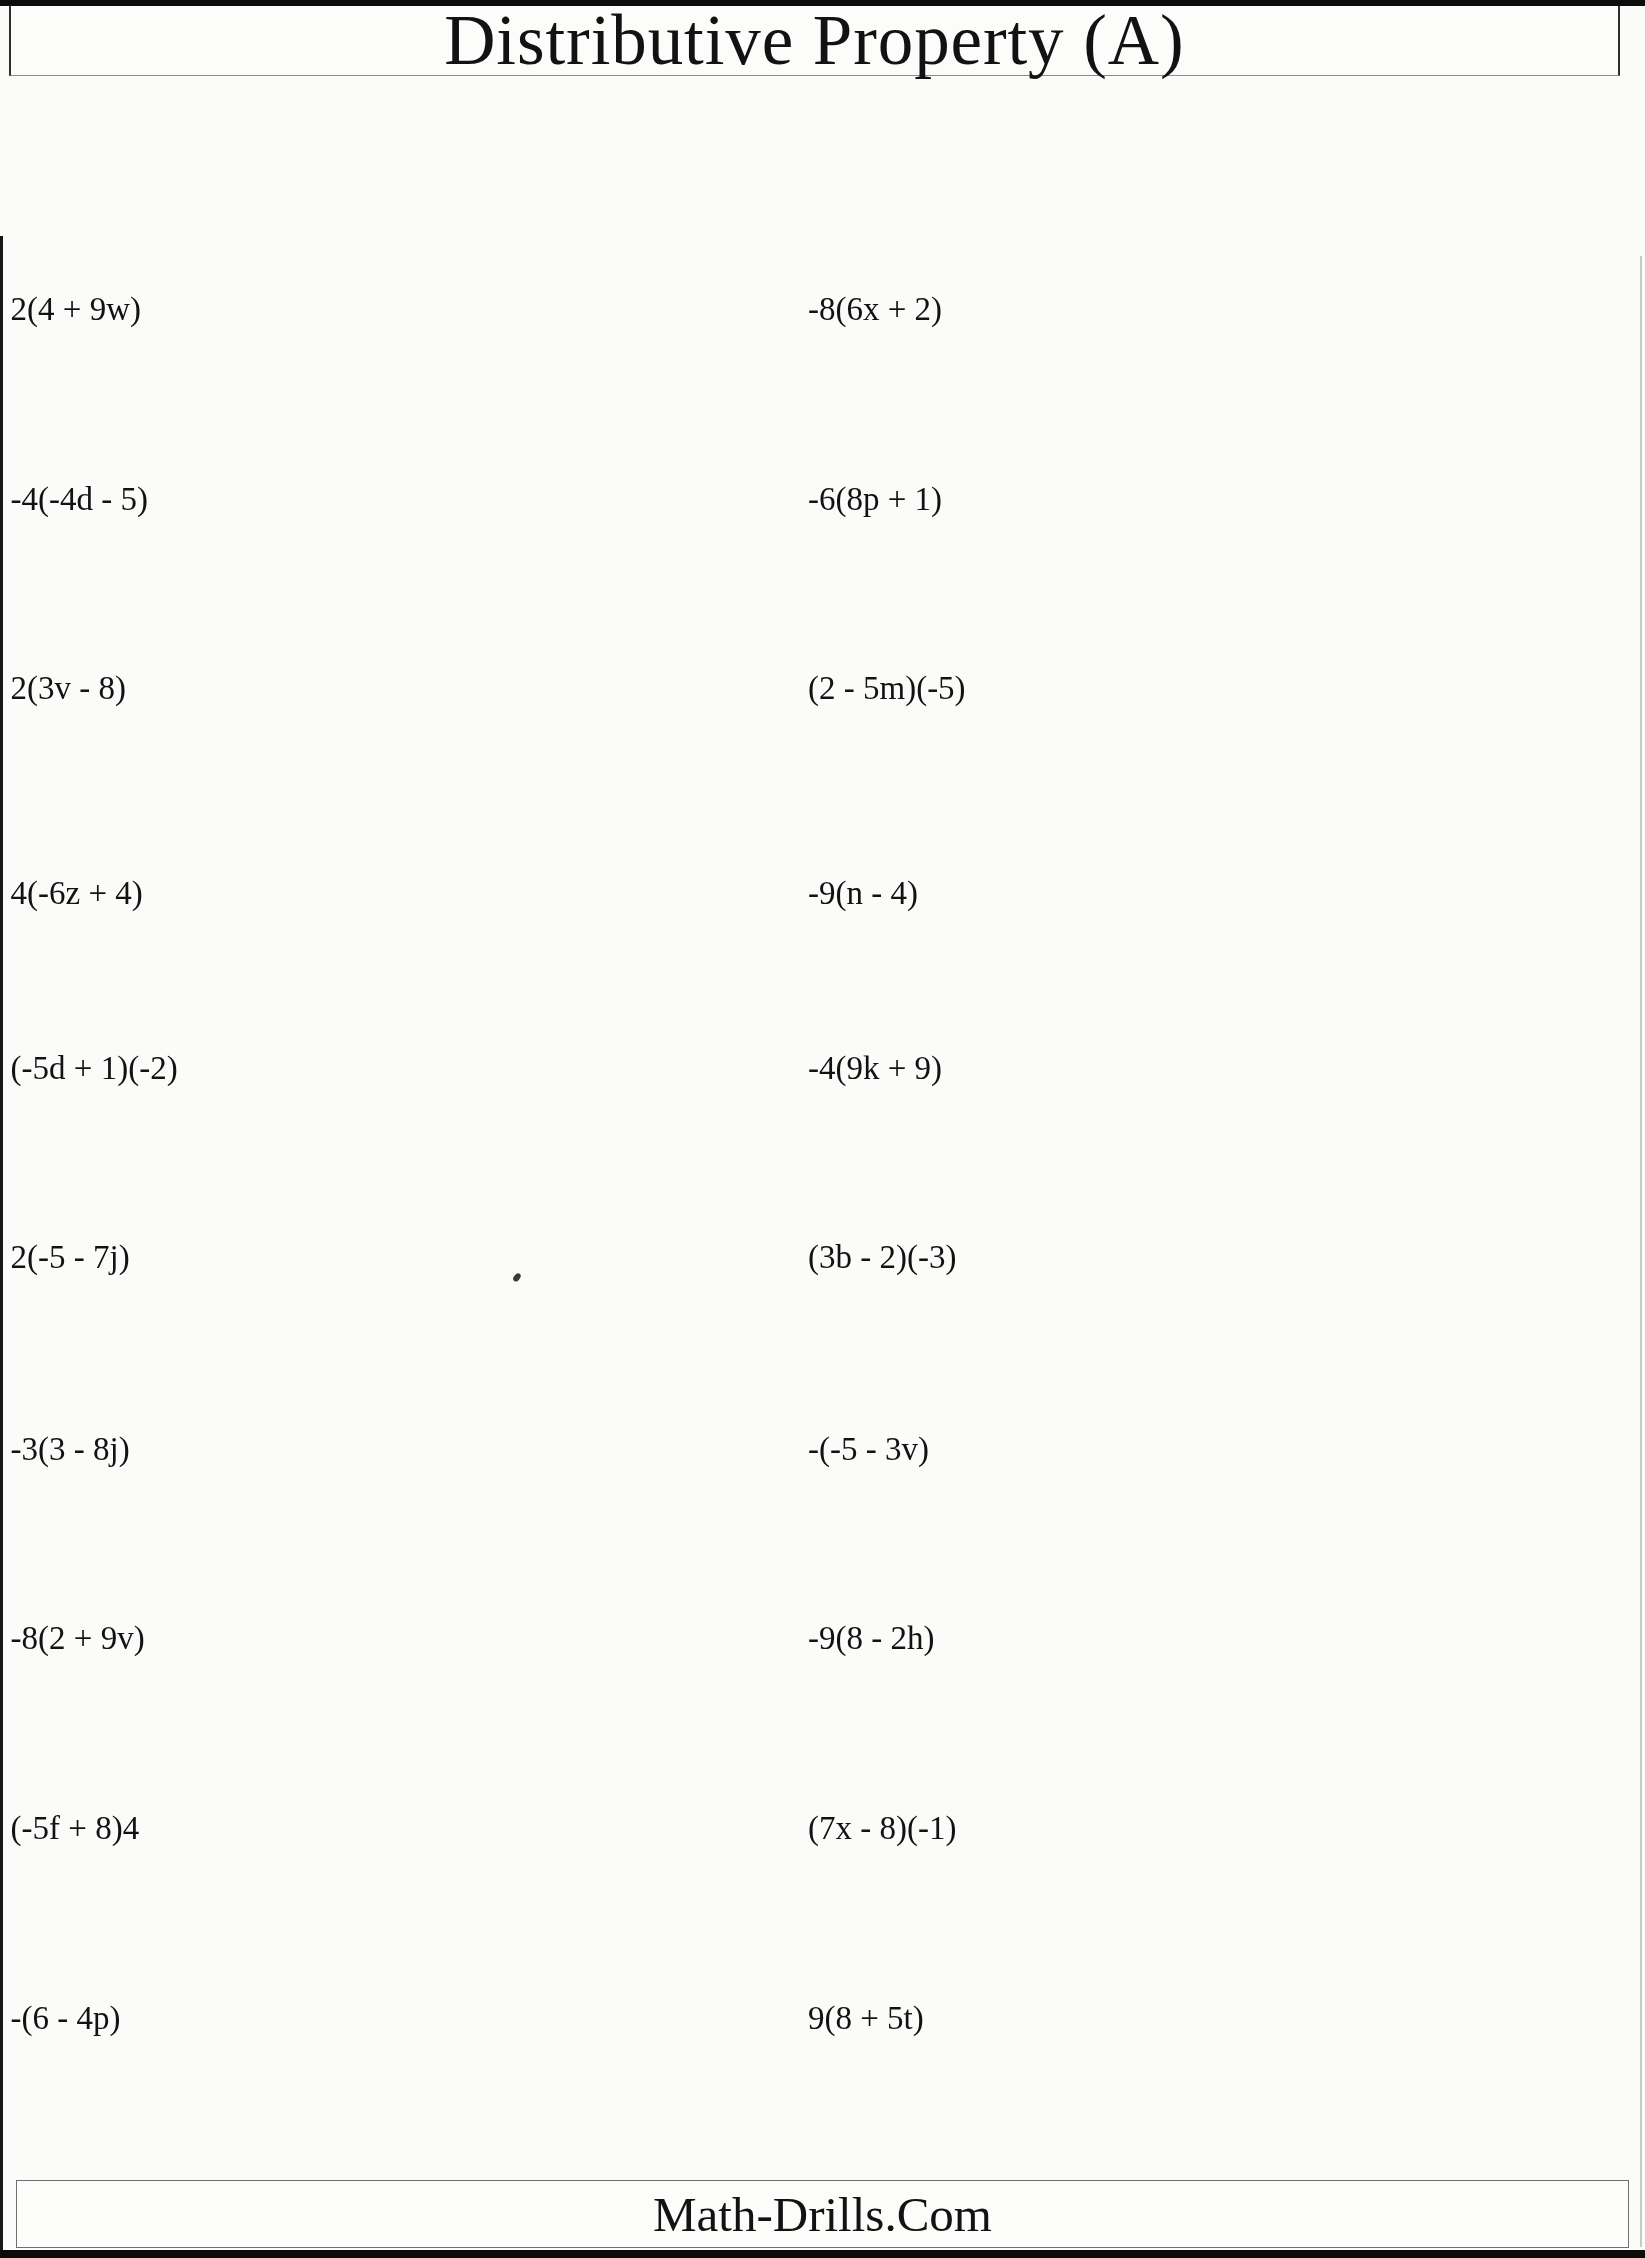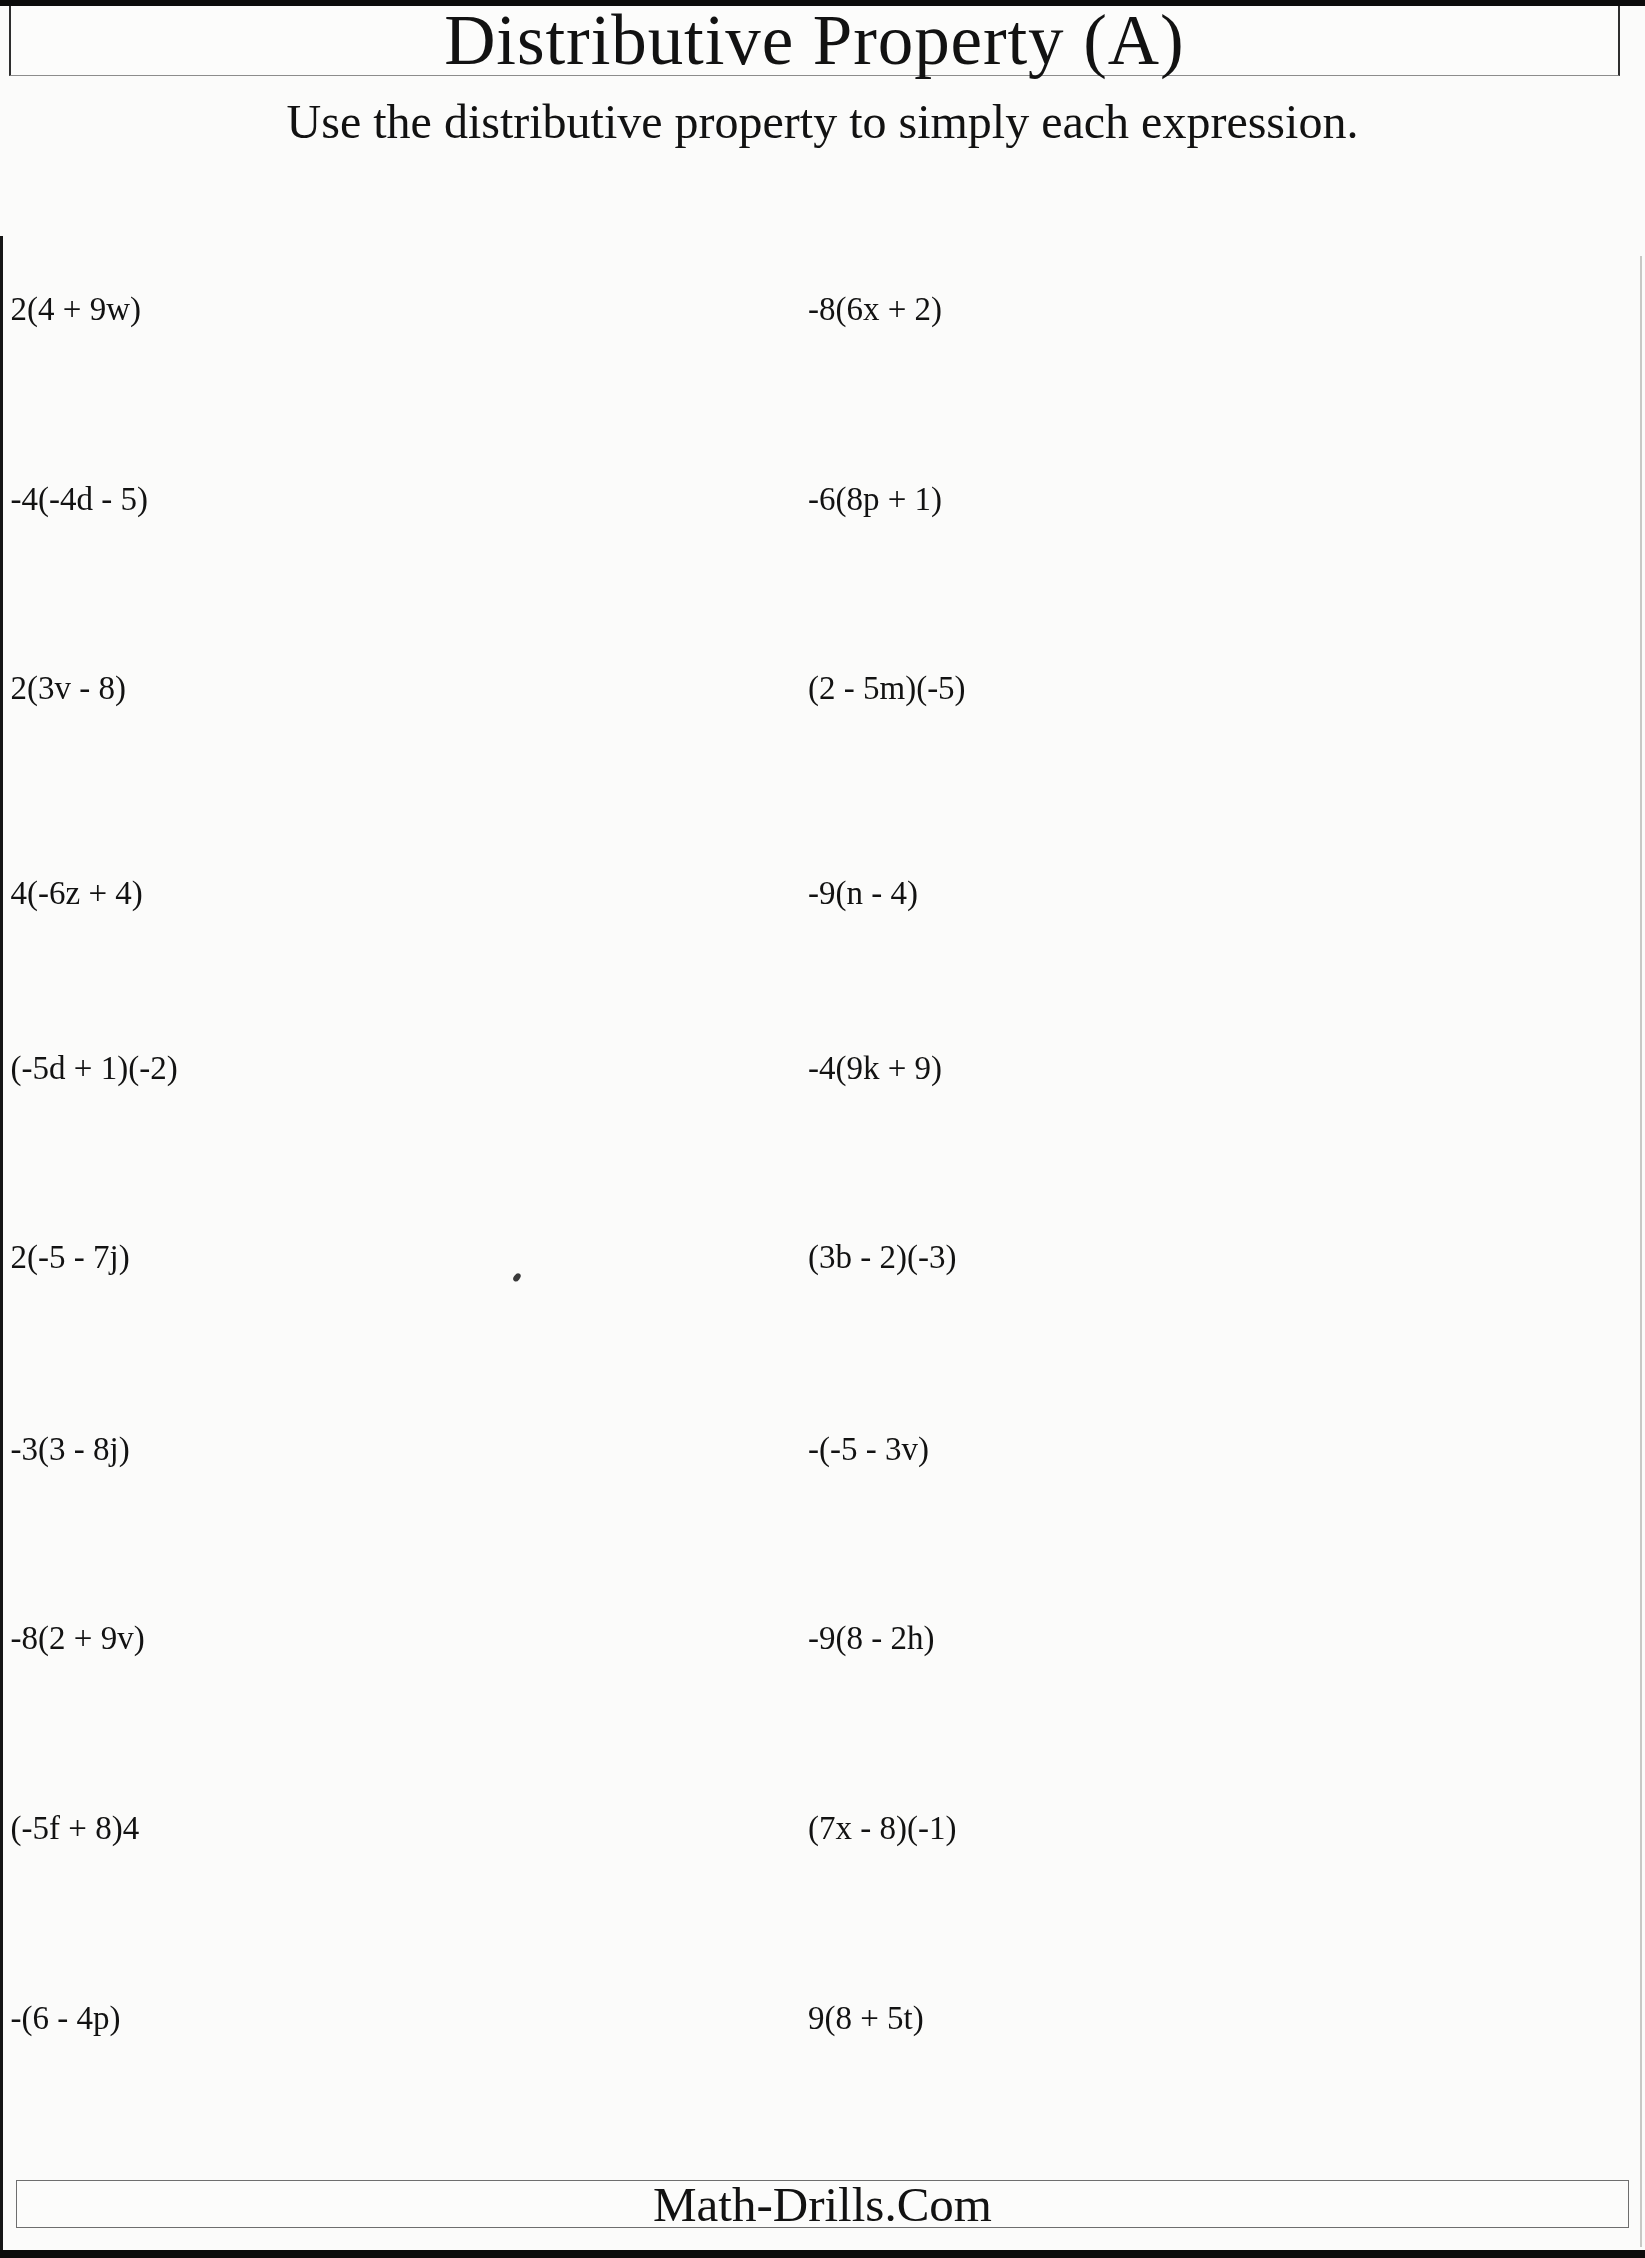--- a/index.html
+++ b/index.html
@@ -71,21 +71,21 @@
   .r2 { top: 672px; }
   .r3 { top: 877px; }
   .r4 { top: 1052px; }
   .r5 { top: 1241px; }
   .r6 { top: 1433px; }
   .r7 { top: 1622px; }
   .r8 { top: 1812px; }
   .r9 { top: 2002px; }
   
   .footer-box {
-    position: absolute; left: 16px; top: 2180px; width: 1613px; height: 48px;
+    position: absolute; left: 16px; top: 2180px; width: 1613px; height: 68px;
     border: 1.8px solid #6e6e6e;
     box-sizing: border-box;
     display: flex; align-items: center; justify-content: center;
     background: #fcfcfb;
   }
   .footer-box span {
     font-size: 49px;
     white-space: nowrap;
   }
   
@@ -102,21 +102,20 @@
 <div class="page">
 
   <div class="edge-top"></div>
   <div class="edge-left"></div>
   <div class="edge-right"></div>
 
   <div class="title-box">
     <h1>Distributive Property (A)</h1>
   </div>
 
-  <p class="instructions">Use the distributive property to simply each expression.</p>
 
   <div>
     <div class="cell col-l r0">2(4 + 9w)</div>
     <div class="cell col-r r0">-8(6x + 2)</div>
 
     <div class="cell col-l r1">-4(-4d - 5)</div>
     <div class="cell col-r r1">-6(8p + 1)</div>
 
     <div class="cell col-l r2">2(3v - 8)</div>
     <div class="cell col-r r2">(2 - 5m)(-5)</div>

